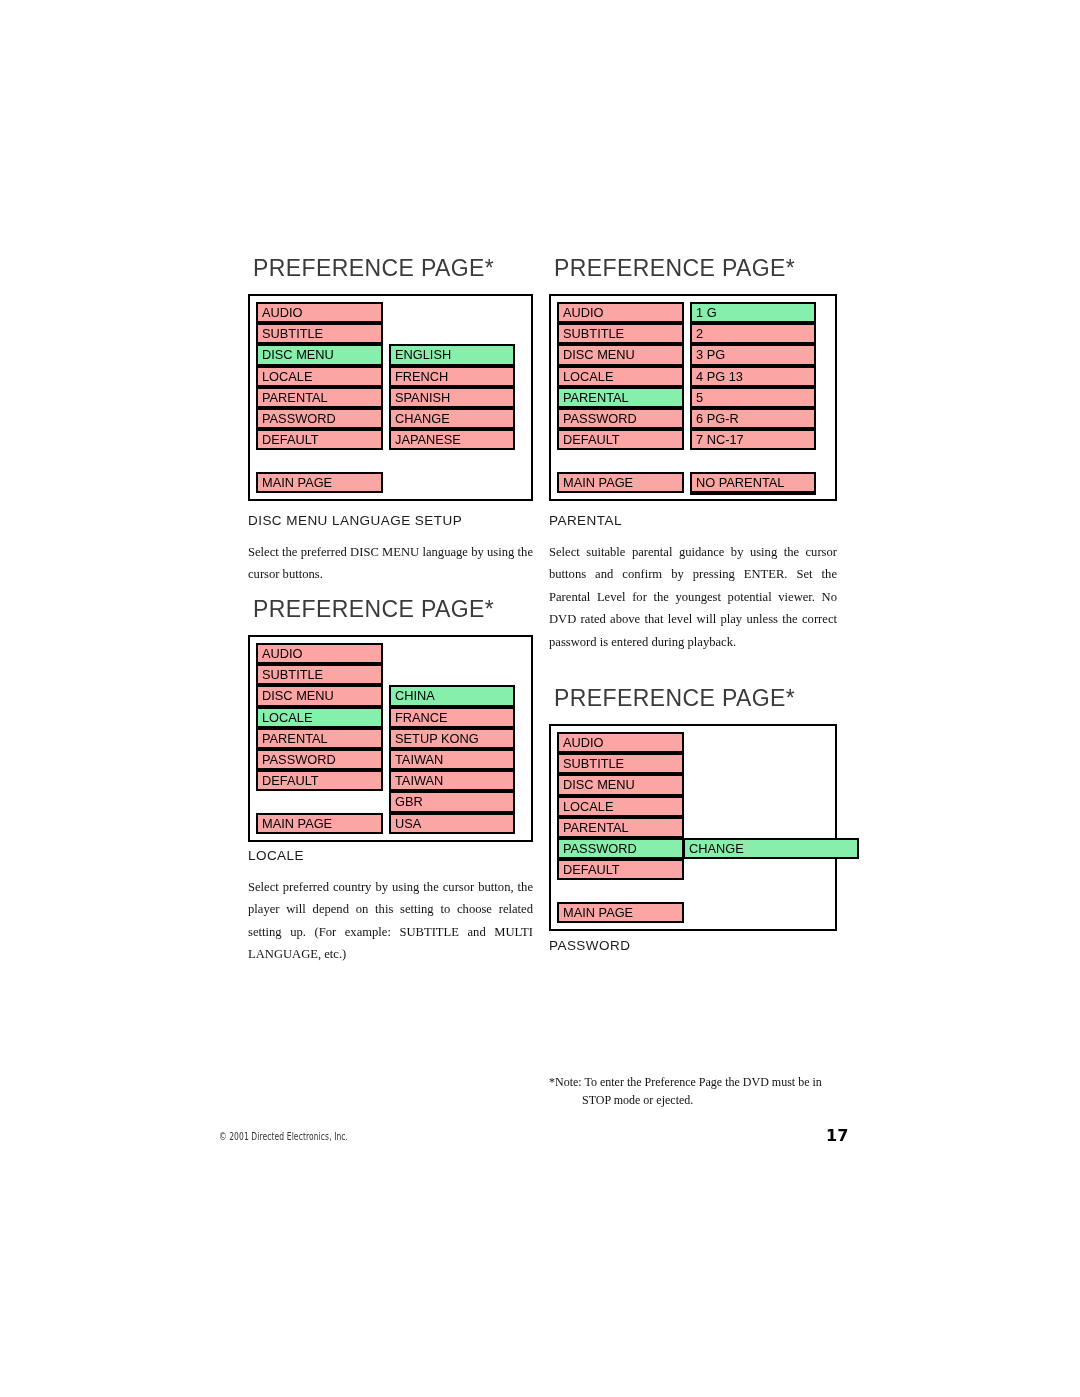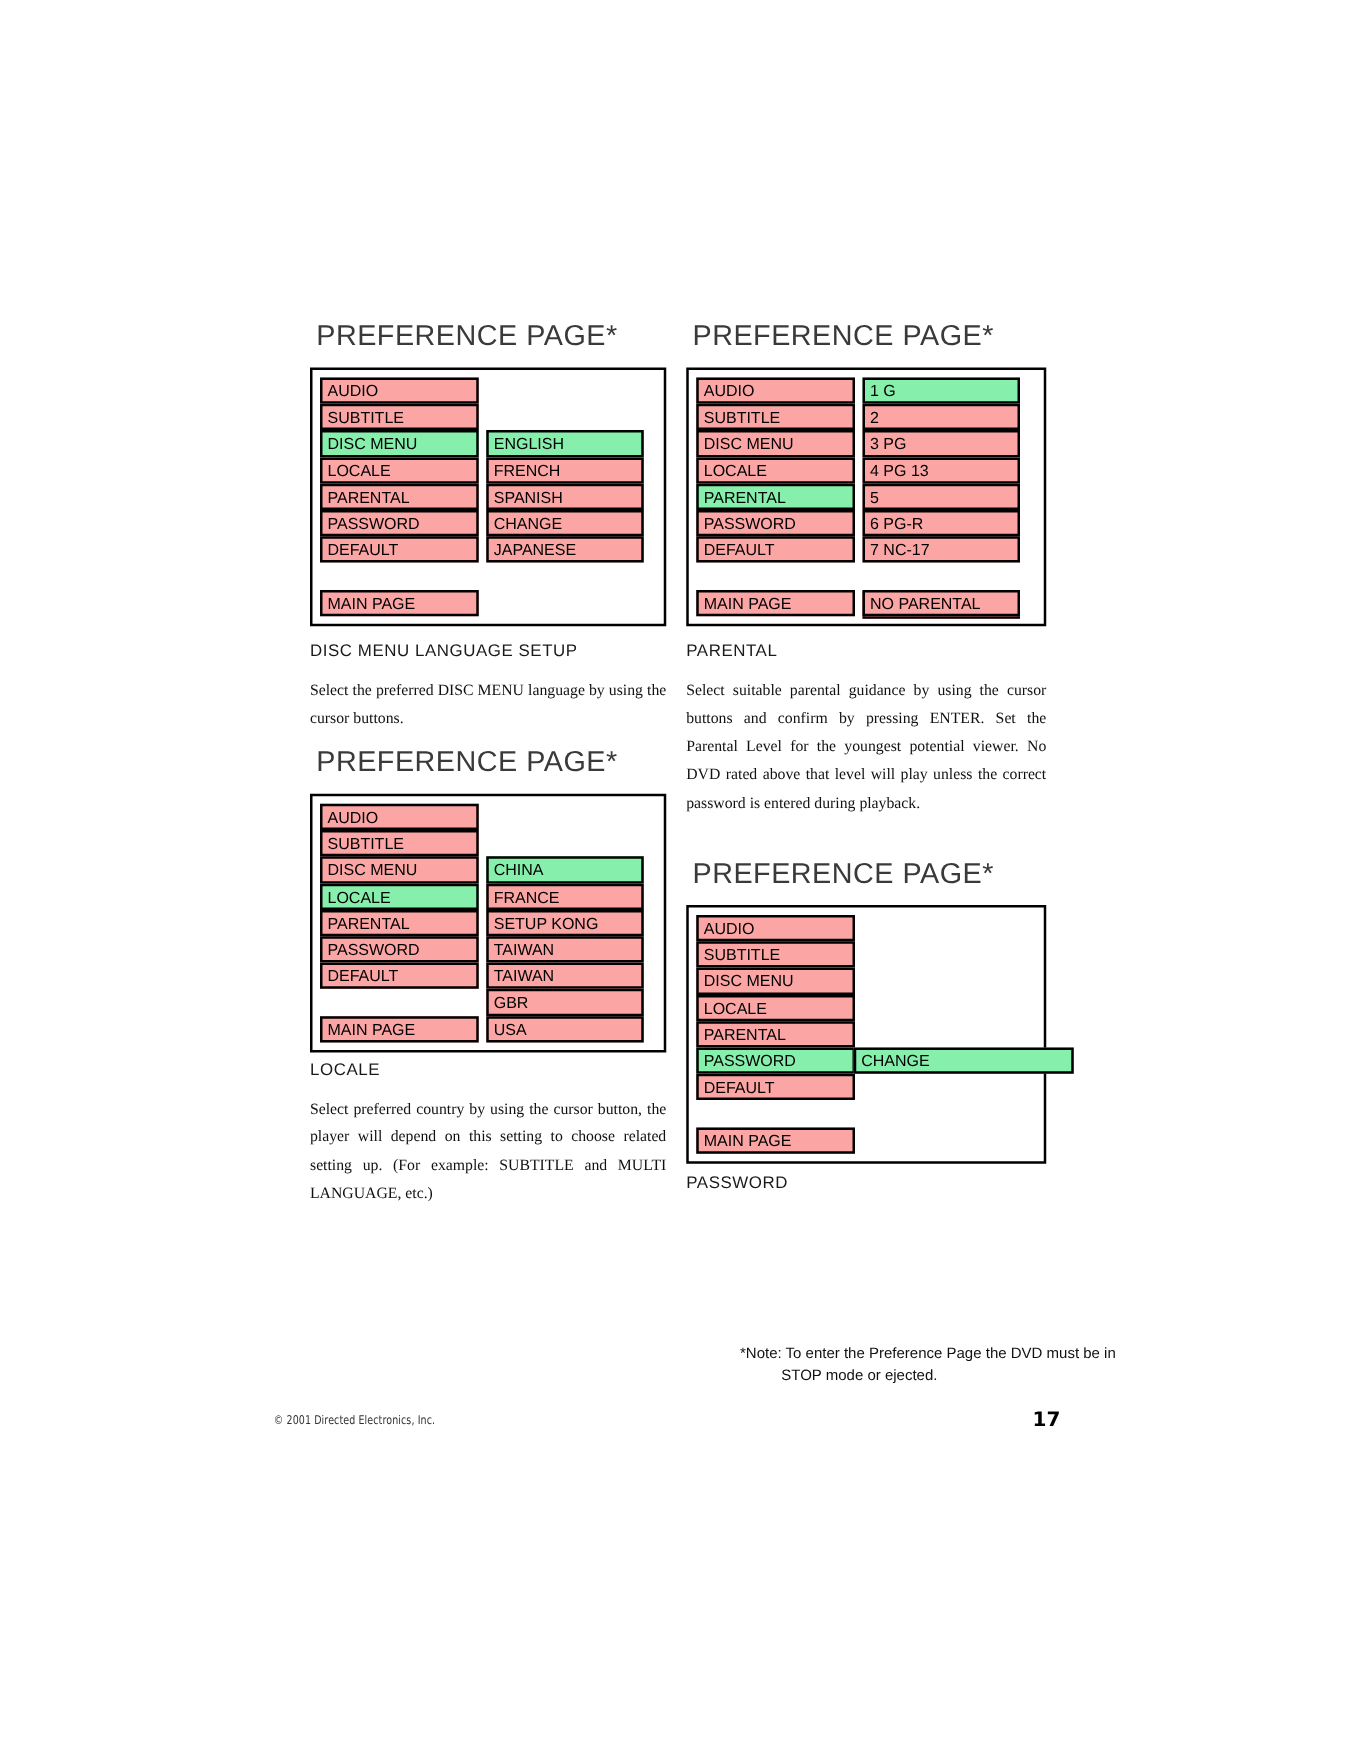--- a/index.html
+++ b/index.html
@@ -106,25 +106,24 @@
 
   
   .osd.p4 .cell.right { left: 132px; width: 176px; }
 
   
   .footnote {
     position: absolute;
     left: 549px;
     top: 1074px;
     width: 330px;
-    font-family: Liberation Sans, sans-serif;
+    font-family: Liberation Serif, serif;
     font-size: 12px;
     line-height: 17.5px;
     color: #111;
-    margin-left: 43px;
   }
   .footnote .ln2 { padding-left: 33px; display: block; }
 
   .copyright {
     position: absolute;
     left: 219px;
     top: 1131px;
     font-family: "DejaVu Sans Condensed", "DejaVu Sans", sans-serif;
     font-size: 9.6px;
     color: #333333;

